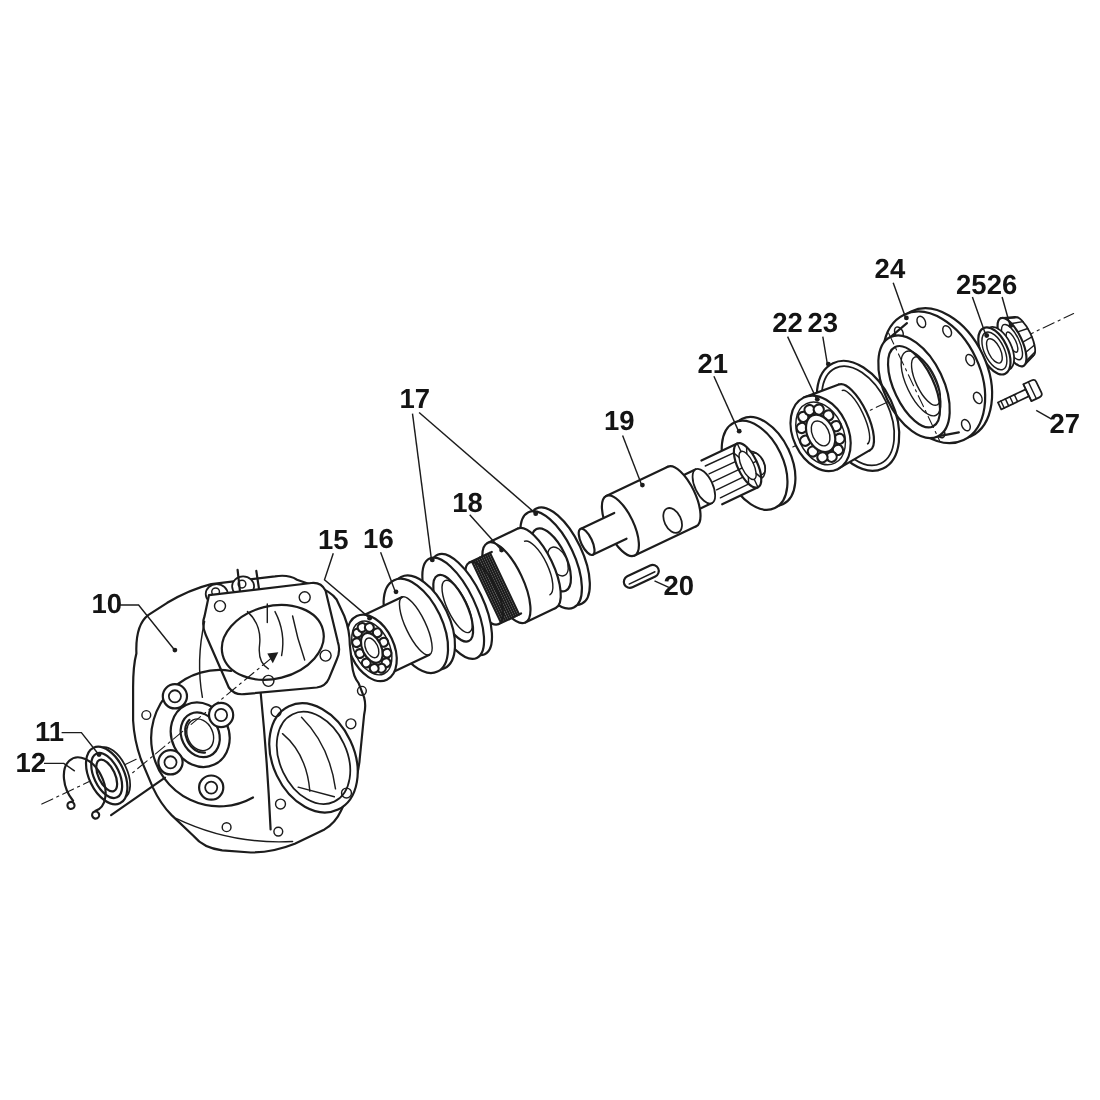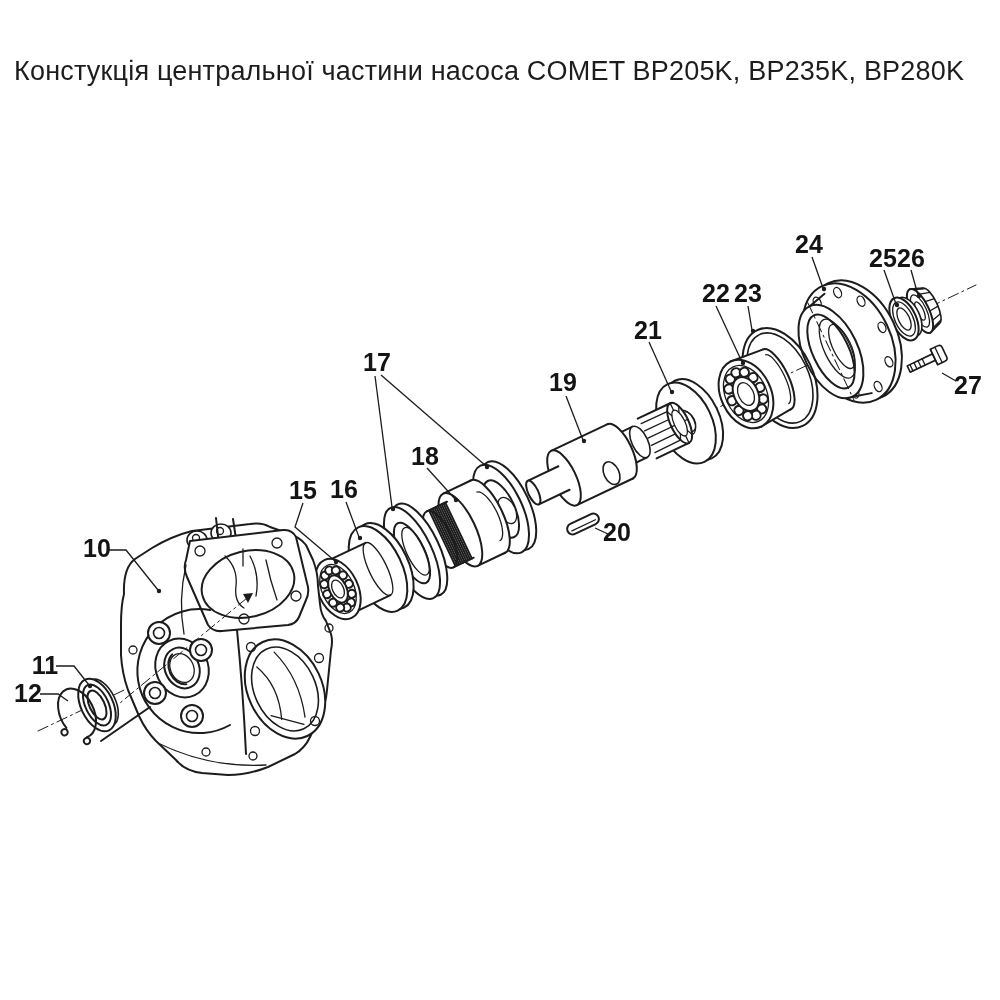--- a/index.html
+++ b/index.html
@@ -17,21 +17,20 @@
   .lead{stroke:#1c1c1c;stroke-width:1.3;fill:none;}
   .dashdot{stroke-dasharray:11 4 2 4;stroke-width:1;}
   .dot{fill:#1c1c1c;stroke:none;}
   .lbl{font:700 25px "Liberation Sans",sans-serif;fill:#141414;text-anchor:middle;}
   .ink{fill:#1c1c1c;stroke:none;}
 </style>
 </head>
 <body>
 
 <div id="stage">
-  <h1 id="page-title">Констукція центральної частини насоса COMET BP205K, BP235K, BP280K</h1>
 
   <svg width="1000" height="1000" viewBox="0 0 1000 1000">
 
     <line class="ln dashdot" x1="38" y1="731" x2="976" y2="285"></line>
 
     <g transform="translate(934,357) rotate(-25.4)">
       <rect class="ln w med" x="-28" y="-3.5" width="28" height="7"></rect>
       <line class="ln thin" x1="-25" y1="-3.5" x2="-25" y2="3.5"></line>
       <line class="ln thin" x1="-20.5" y1="-3.5" x2="-20.5" y2="3.5"></line>
       <line class="ln thin" x1="-16" y1="-3.5" x2="-16" y2="3.5"></line>

